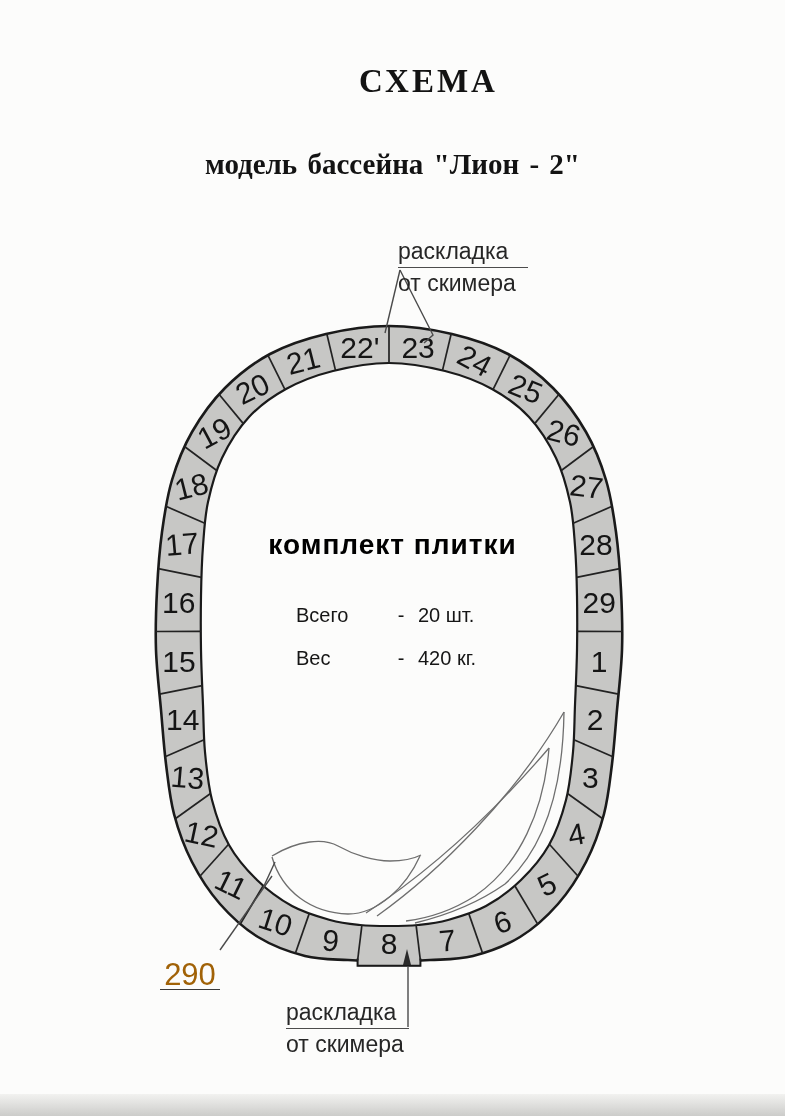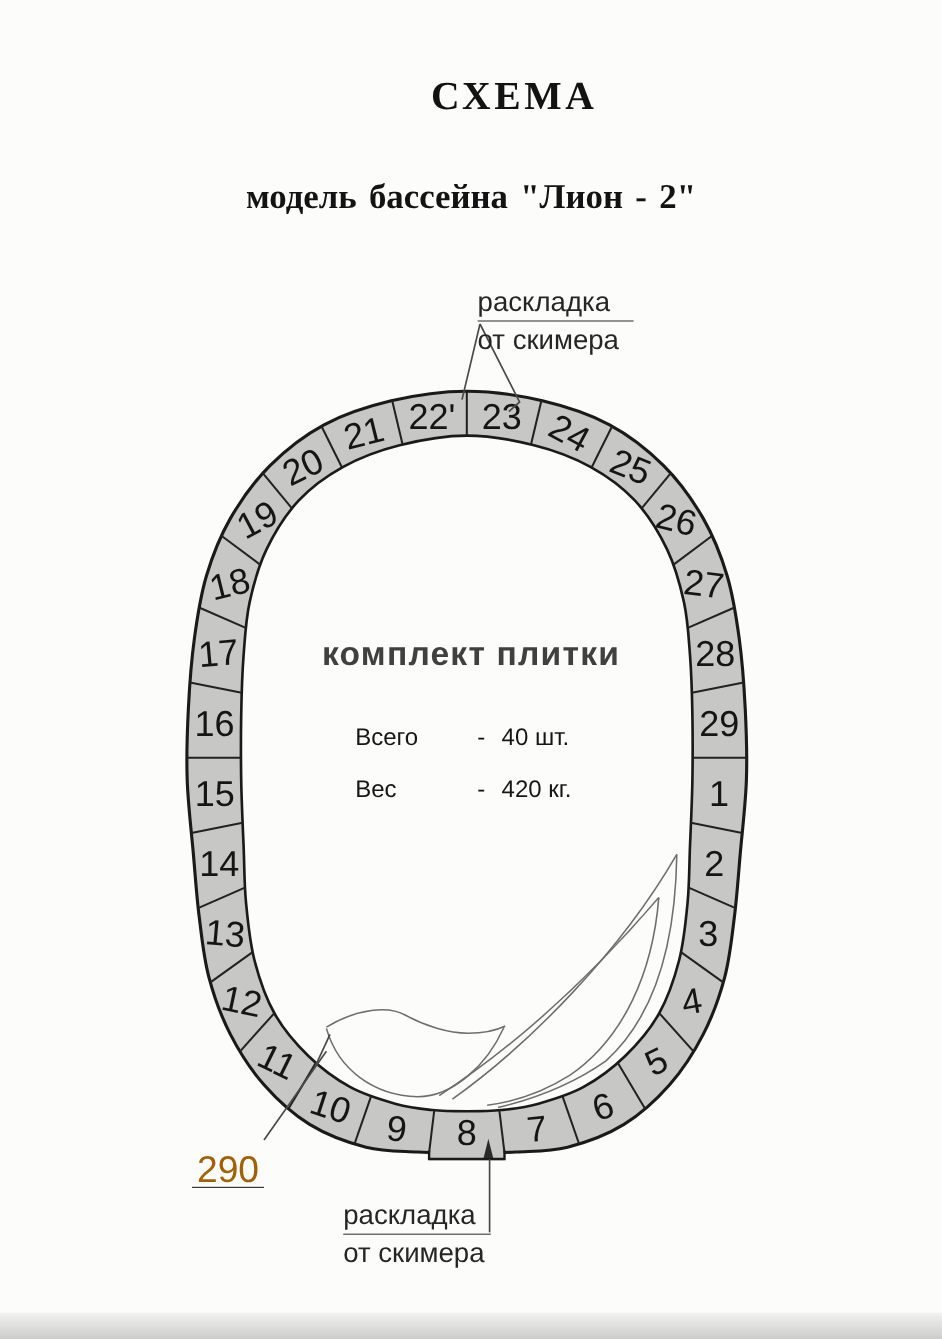--- a/index.html
+++ b/index.html
@@ -14,21 +14,21 @@
   .t1{top:63px;font-size:33px;letter-spacing:3px;margin-left:36px;}
   .t2{top:110px;font-size:28px;word-spacing:7px;}
   .t3{top:148px;font-size:29px;word-spacing:3px;}
   
   #ring-svg{position:absolute;left:0;top:0;width:785px;height:1116px;}
   #ring-svg text{font-family:"Liberation Sans",sans-serif;}
   .sk{fill:none;stroke:#6e6e6e;stroke-width:1.3px;}
   .ld{fill:none;stroke:#4a4a4a;stroke-width:1.4px;}
   
   .kit-h{position:absolute;top:529px;left:0;width:785px;text-align:center;
-    font-weight:bold;font-size:28px;letter-spacing:1px;color:#404040;}
+    font-weight:bold;font-size:28px;letter-spacing:1px;color:#000000;}
   .kit-rows{position:absolute;top:604px;left:296px;font-size:20px;color:#161616;}
   .kit-row{display:flex;height:30px;margin-bottom:13px;}
   .kr-label{width:88px;}
   .kr-sep{width:34px;text-align:center;}
   
   .anno{position:absolute;font-size:23px;color:#262626;text-align:left;line-height:27px;}
   .anno .u{border-bottom:1.6px solid #4c4c4c;padding-bottom:2px;}
   .anno .b{padding-top:2px;}
   #anno-top{left:398px;top:238px;width:130px;}
   #anno-bottom{left:286px;top:999px;width:123px;}
@@ -130,21 +130,21 @@
       <line class="ld" x1="408" y1="1027" x2="408" y2="966"></line>
       <polygon points="407,949 403,965 411,965" fill="#2a2a2a"></polygon>
     </g>
   </svg>
 
   <div class="kit-h">комплект плитки</div>
   <div class="kit-rows">
     <div class="kit-row">
       <span class="kr-label">Всего</span>
       <span class="kr-sep">-</span>
-      <span class="kr-value">40 шт.</span>
+      <span class="kr-value">20 шт.</span>
     </div>
     <div class="kit-row">
       <span class="kr-label">Вес</span>
       <span class="kr-sep">-</span>
       <span class="kr-value">420 кг.</span>
     </div>
   </div>
 
   <div class="anno" id="anno-top">
     <div class="u">раскладка</div>

